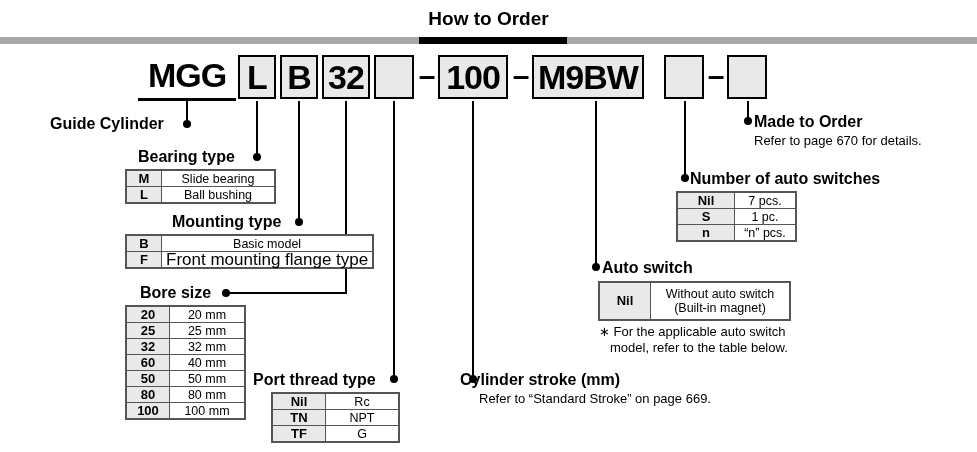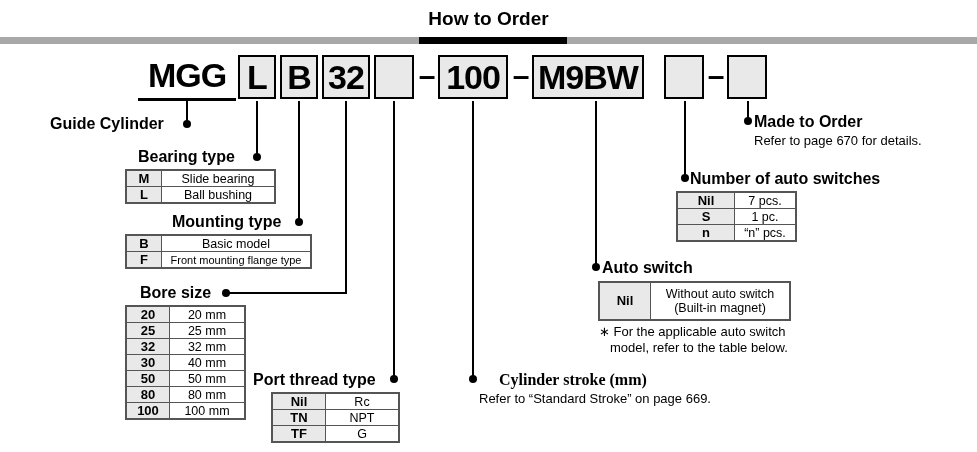--- a/index.html
+++ b/index.html
@@ -179,42 +179,42 @@
 
 <div class="callout-title" style="left:172px;top:213px;">Mounting type</div>
 <table class="spec" style="left:126px;top:235px;">
   <tbody>
       <tr>
     <td class="k" style="width:26px;">B</td>
     <td class="v" style="width:140px;">Basic model</td>
   </tr>
   <tr>
     <td class="k">F</td>
-    <td class="v" style="font-size:11px;">Front mounting flange type</td>
+    <td class="v" style="font-size:17px;">Front mounting flange type</td>
   </tr>
 </tbody>
   </table>
 
 <div class="callout-title" style="left:140px;top:284px;">Bore size</div>
 <table class="spec" style="left:126px;top:306px;">
   <tbody>
       <tr>
     <td class="k" style="width:34px;">20</td>
     <td class="v" style="width:66px;">20 mm</td>
   </tr>
   <tr>
     <td class="k">25</td>
     <td class="v">25 mm</td>
   </tr>
   <tr>
     <td class="k">32</td>
     <td class="v">32 mm</td>
   </tr>
   <tr>
-    <td class="k">30</td>
+    <td class="k">60</td>
     <td class="v">40 mm</td>
   </tr>
   <tr>
     <td class="k">50</td>
     <td class="v">50 mm</td>
   </tr>
   <tr>
     <td class="k">80</td>
     <td class="v">80 mm</td>
   </tr>
@@ -236,21 +236,21 @@
     <td class="k">TN</td>
     <td class="v">NPT</td>
   </tr>
   <tr>
     <td class="k">TF</td>
     <td class="v">G</td>
   </tr>
 </tbody>
   </table>
 
-<div class="callout-title" style="left:499px;top:371px;font-family:Liberation Serif, serif;">Cylinder stroke (mm)</div>
+<div class="callout-title" style="left:460px;top:371px;">Cylinder stroke (mm)</div>
 <div class="callout-sub" style="left:479px;top:391px;">Refer to “Standard Stroke” on page 669.</div>
 
 <div class="callout-title" style="left:602px;top:259px;">Auto switch</div>
 <table class="spec" style="left:599px;top:282px;">
   <tbody>
       <tr>
     <td class="k" style="width:42px;height:32px;">Nil</td>
     <td class="v" style="width:130px;height:32px;padding:2px 4px;">
       <div>Without auto switch</div>
       <div>(Built-in magnet)</div>

